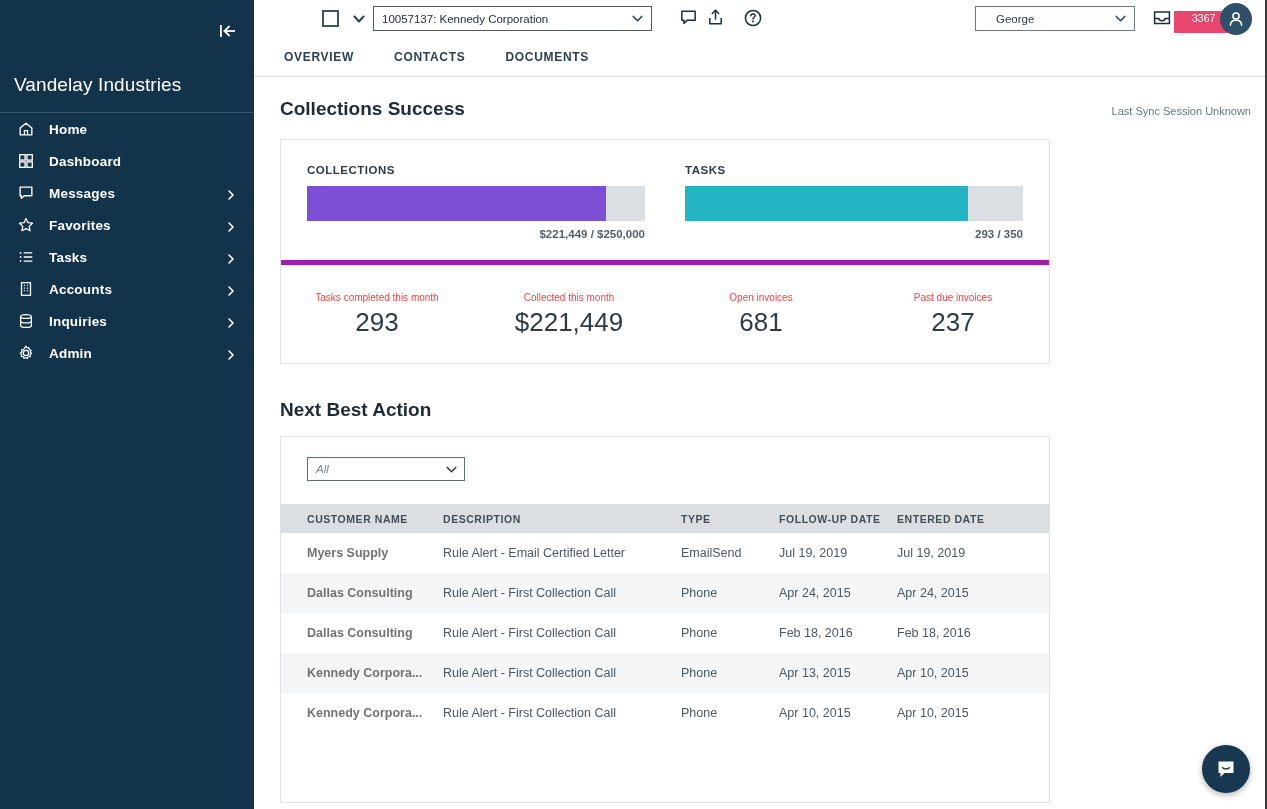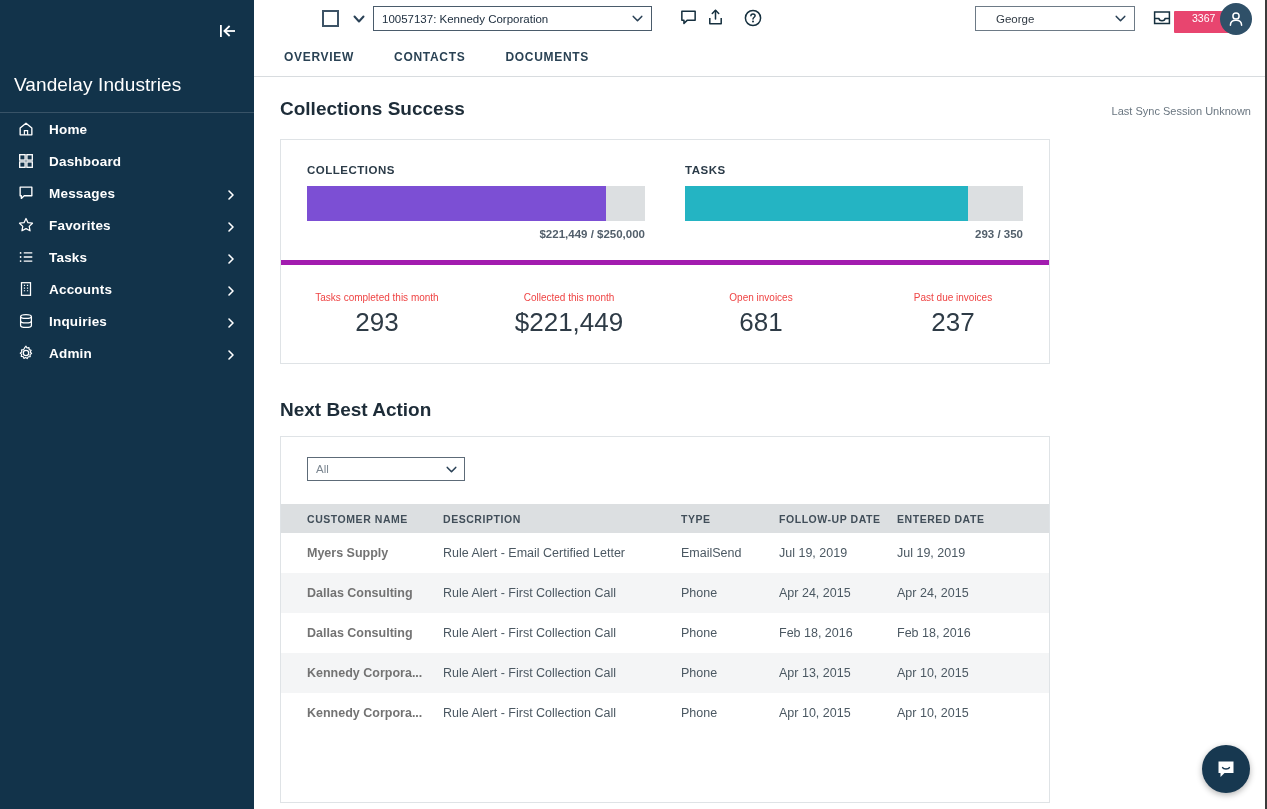--- a/index.html
+++ b/index.html
@@ -308,20 +308,21 @@
     width: 158px; height: 24px;
     border: 1px solid #5d6b78;
     background: #ffffff;
     display: flex; align-items: center;
     padding: 0 5px 0 8px;
     cursor: pointer;
   }
   .nba-select .val {
     flex: 1;
     font-size: 11.5px;
+    font-style: italic;
     color: #7c8791;
   }
 
   
   .tbl { position: absolute; left: 0; top: 67px; width: 768px; }
   .tbl-head {
     display: flex;
     height: 29px;
     align-items: center;
     background: #dcdfe1;

